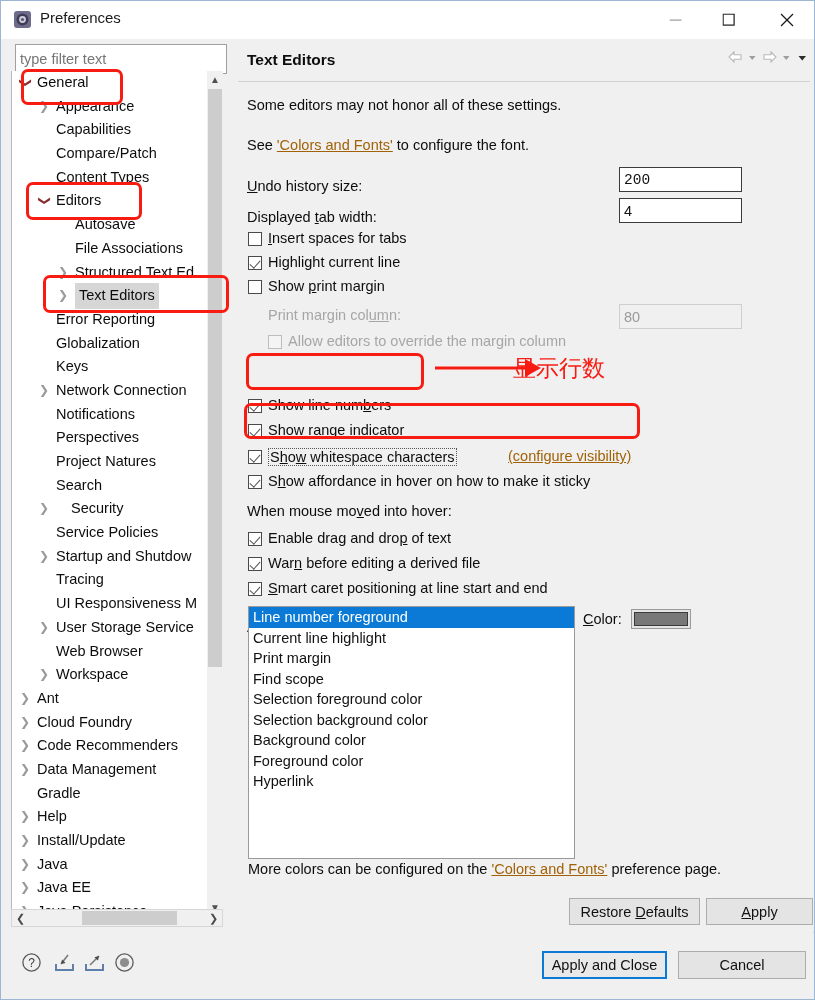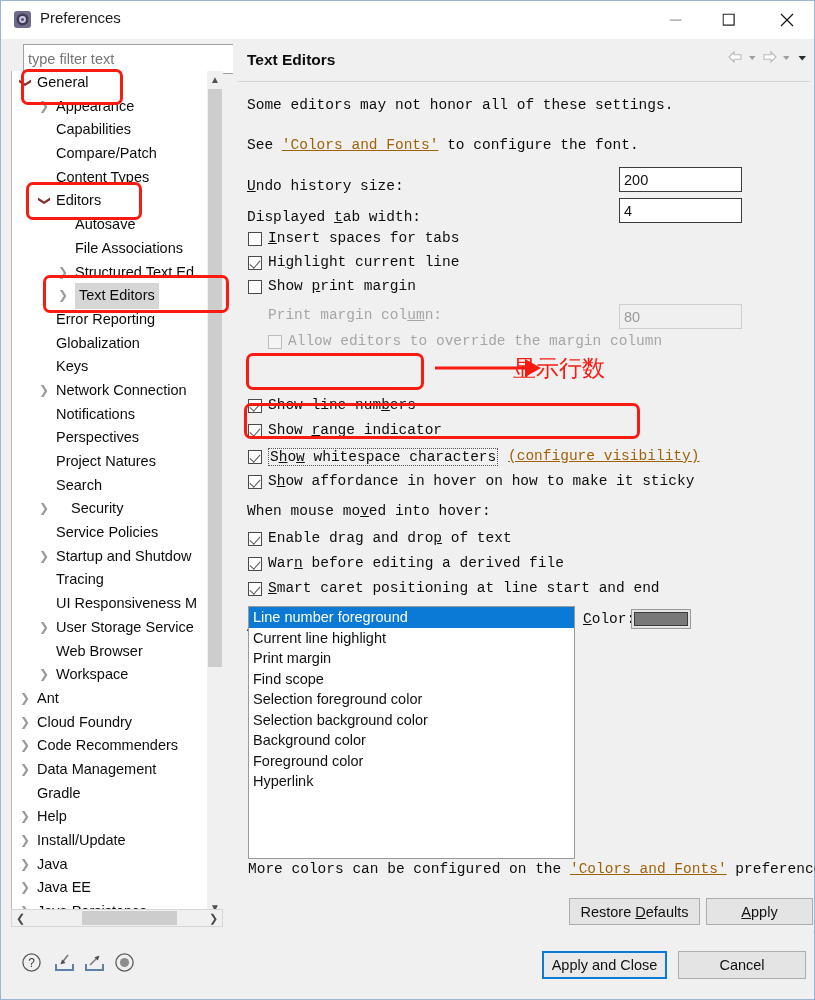--- a/index.html
+++ b/index.html
@@ -13,21 +13,21 @@
 
   
   .titlebar{position:absolute;left:0;top:0;width:100%;height:38px;background:#ffffff;}
   .title-icon{position:absolute;left:12px;top:9px;width:19px;height:19px;}
   .title-text{position:absolute;left:39px;top:8px;font-size:15px;color:#1a1a1a;}
   .wbtn{position:absolute;top:0;width:46px;height:38px;cursor:default;}
   .wbtn svg{position:absolute;left:50%;top:50%;transform:translate(-50%,-50%);}
   #btn-min{left:652px;} #btn-max{left:705px;} #btn-close{left:763px;}
 
   
-  .filter{position:absolute;left:22px;top:43px;width:212px;height:30px;
+  .filter{position:absolute;left:14px;top:43px;width:212px;height:30px;
     background:#fff;border:1px solid #a0a0a0;box-sizing:border-box;
     font-family:inherit;font-size:14.5px;color:#757575;padding:0 4px;outline:none;}
 
   
   .treewrap{position:absolute;left:10px;top:70px;width:212px;height:845px;
     background:#fff;border-left:1px solid #b8b8b8;box-sizing:border-box;overflow:hidden;}
   .tree{position:absolute;left:0;top:0;width:196px;}
   .tnode{position:relative;height:23.7px;line-height:23.7px;white-space:nowrap;
          font-size:14.5px;color:#0d0d0d;cursor:default;}
   .tnode .arr{position:absolute;top:0;width:14px;text-align:center;color:#9a9a9a;font-size:12px;}
@@ -49,21 +49,21 @@
   .hsb .lf{left:0;} .hsb .rt{right:0;}
   .hsb .thumb{position:absolute;left:70px;top:1px;width:95px;height:14px;background:#cdcdcd;}
 
   
   .panel{position:absolute;left:232px;top:40px;width:581px;height:888px;background:#f0f0f0;}
   .pg-title{position:absolute;left:14px;top:10px;font-size:15.5px;font-weight:bold;color:#0d0d0d;}
   .pg-rule{position:absolute;left:5px;top:40px;width:572px;height:1px;background:#d2d2d2;}
   .navtools{position:absolute;right:4px;top:9px;display:flex;align-items:center;gap:2px;}
   .navtools span{display:inline-block;}
 
-  .lbl{position:absolute;font-size:14.5px;color:#0d0d0d;white-space:nowrap;font-family:Liberation Mono, monospace;}
+  .lbl{position:absolute;font-size:14.5px;color:#0d0d0d;white-space:nowrap;}
   .lbl.dim{color:#a6a6a6;}
   .u{text-decoration:underline;}
   .link{color:#a16207;text-decoration:underline;cursor:pointer;}
 
   .tf{position:absolute;width:123px;height:25px;background:#fff;border:1px solid #3c3c3c;
       box-sizing:border-box;font-family:inherit;font-size:14.5px;padding:0 4px;color:#111;outline:none;}
   .tf.disabled{background:#f0f0f0;border-color:#cfcfcf;color:#9a9a9a;}
 
   .cb{position:absolute;width:14px;height:14px;border:1px solid #4a4a4a;background:#fff;
       box-sizing:border-box;}
@@ -308,21 +308,21 @@
 
     <div class="lbl" style="left:14px;top:56px;">Some editors may not honor all of these settings.</div>
 
     <div class="lbl" style="left:14px;top:96px;">
       <span>See </span><span class="link">'Colors and Fonts'</span><span> to configure the font.</span>
     </div>
 
     <div class="lbl" style="left:14px;top:137px;">
       <span class="u">U</span><span>ndo history size:</span>
     </div>
-    <input class="tf" style="left: 386px; top: 126px;" value="200">
+    <input class="tf" style="left: 386px; top: 126px; font-family: Liberation Mono, monospace;" value="200">
 
     <div class="lbl" style="left:14px;top:168px;">
       Displayed <span class="u">t</span>ab width:
     </div>
     <input class="tf" style="left: 386px; top: 157px;" value="4">
 
     <span class="cb" style="left:15px;top:191px;"></span>
     <div class="lbl" style="left:35px;top:189px;">
       <span class="u">I</span>nsert spaces for tabs
     </div>

